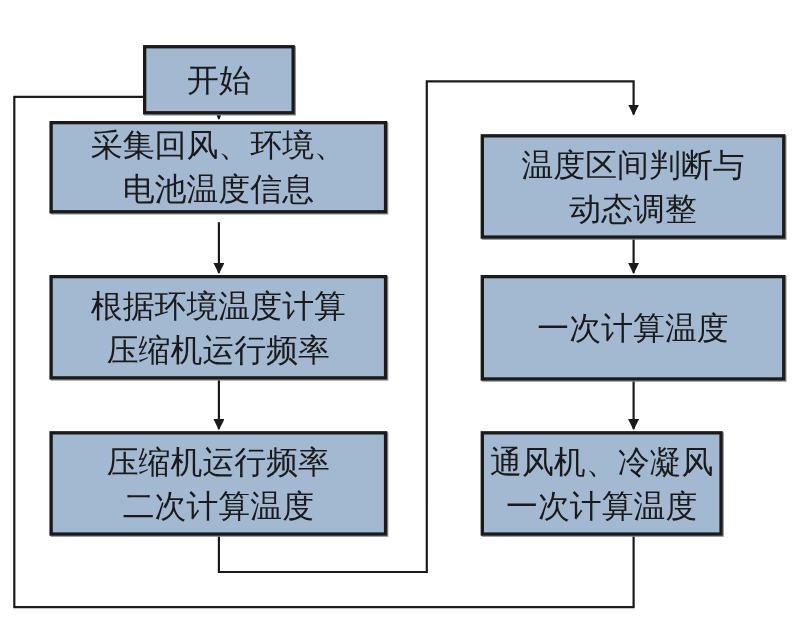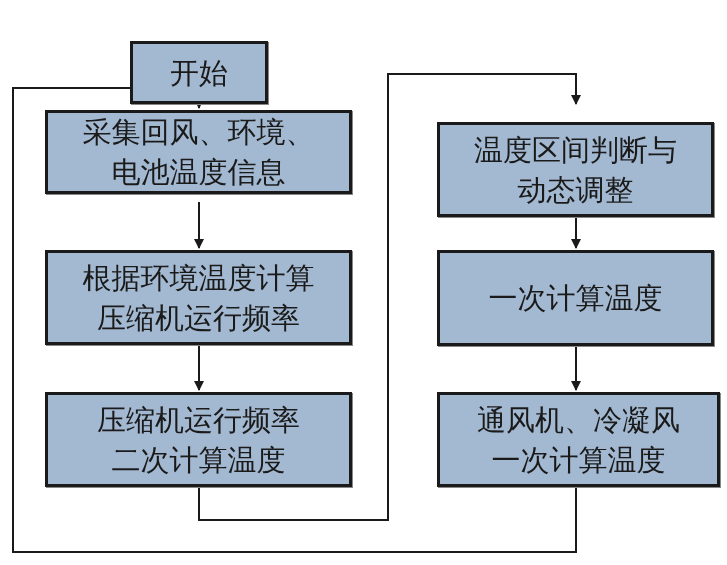--- a/index.html
+++ b/index.html
@@ -57,17 +57,17 @@
 
   <div class="box" style="left:437px;top:122px;width:277px;height:95px;">
     <span>温度区间判断与</span>
     <span>动态调整</span>
   </div>
 
   <div class="box" style="left:437px;top:250px;width:277px;height:96px;">
     <span>一次计算温度</span>
   </div>
 
-  <div class="box" style="left:437px;top:392px;width:283px;height:95px;">
+  <div class="box" style="left:437px;top:392px;width:220px;height:95px;">
     <span>通风机、冷凝风</span>
     <span>一次计算温度</span>
   </div>
 </div>
 
 </body></html>

